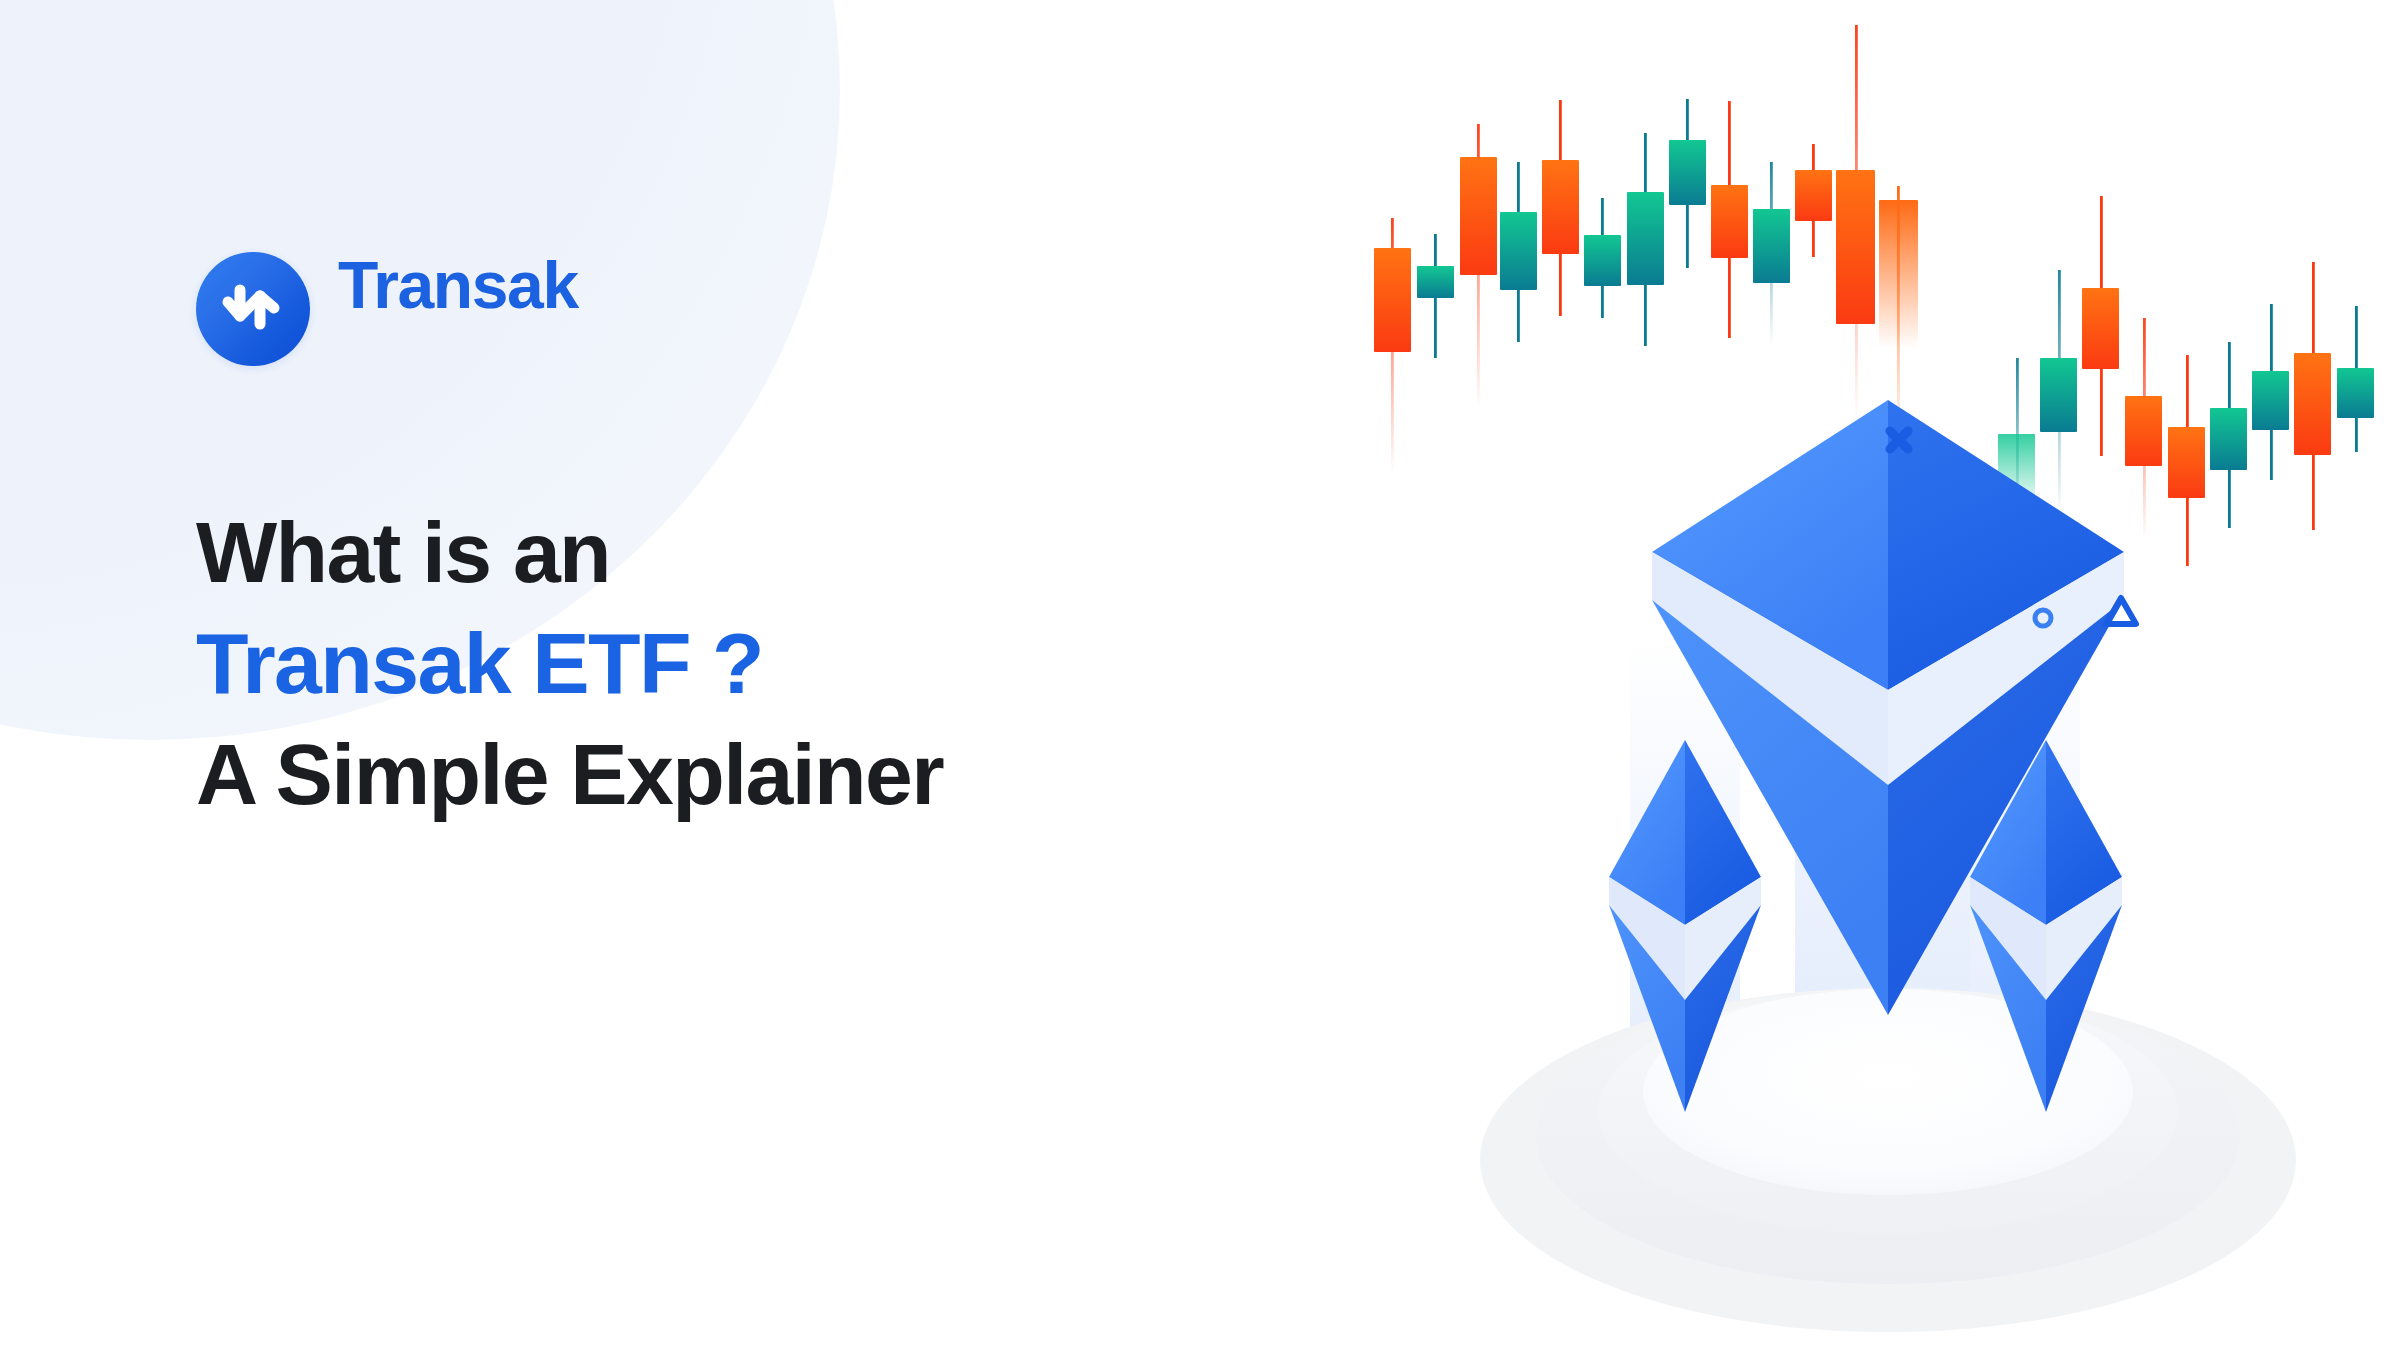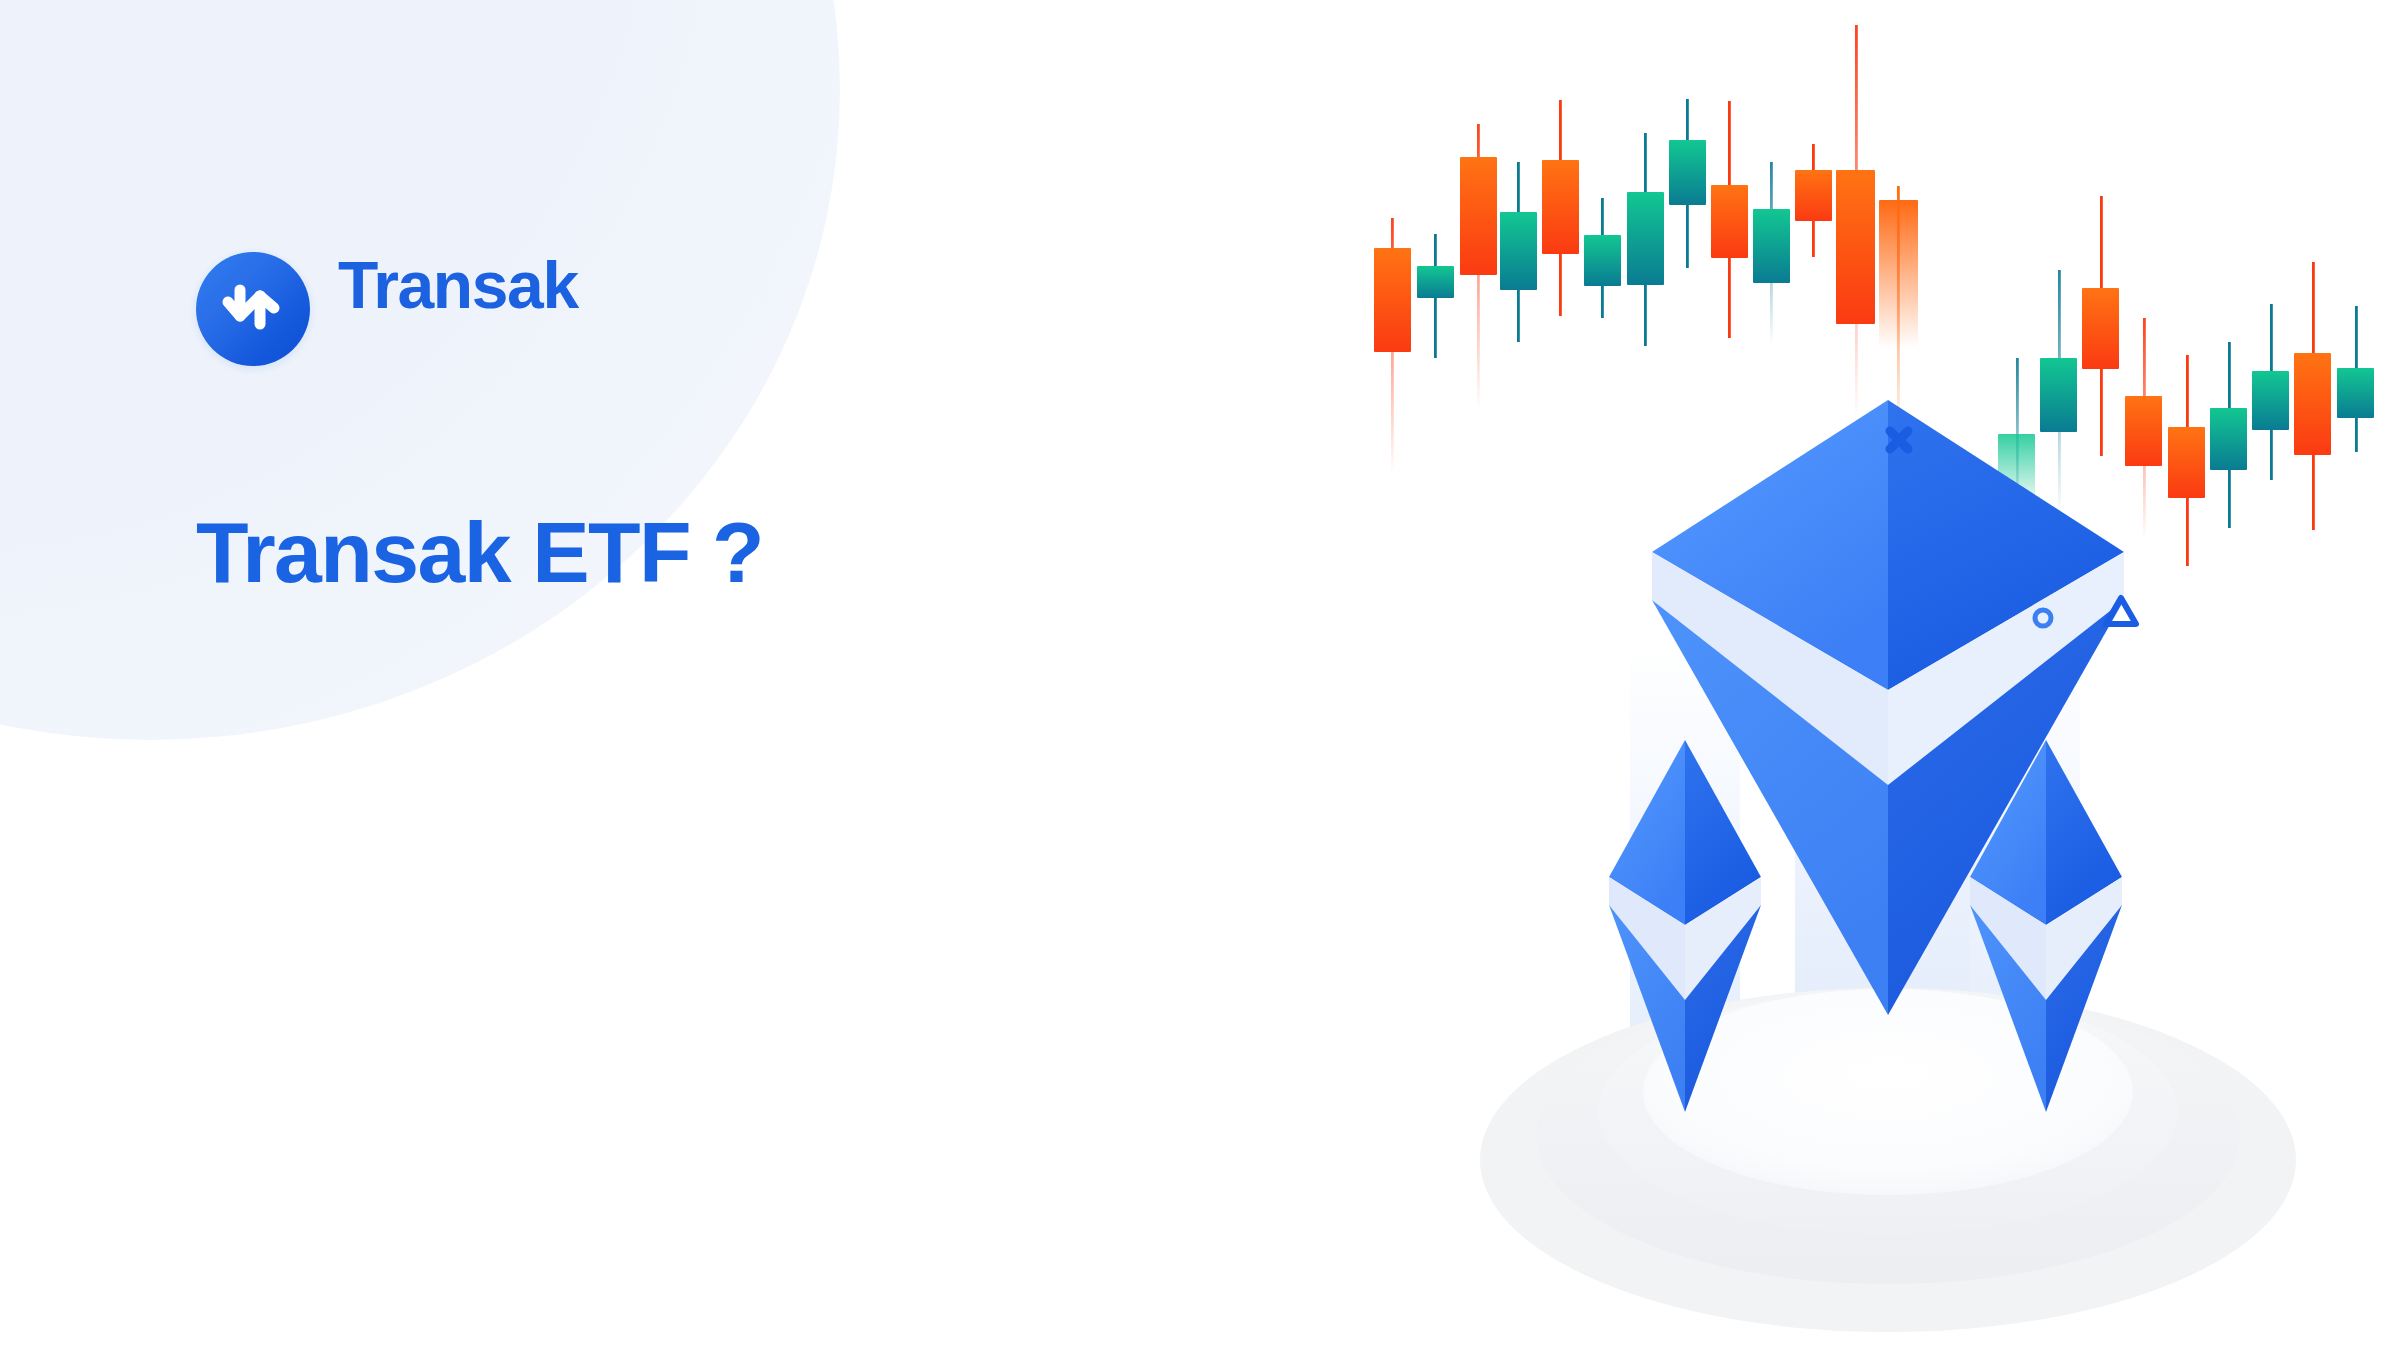--- a/index.html
+++ b/index.html
@@ -109,21 +109,23 @@
           <path d="M8 20 L20 34 L20 8" stroke="#ffffff" stroke-width="11" stroke-linecap="round" stroke-linejoin="round" fill="none"></path>
           <path d="M20 34 L40 14" stroke="#ffffff" stroke-width="11" stroke-linecap="round" stroke-linejoin="round" fill="none"></path>
           <path d="M40 14 L40 42" stroke="#ffffff" stroke-width="11" stroke-linecap="round" stroke-linejoin="round" fill="none"></path>
           <path d="M40 14 L54 26" stroke="#ffffff" stroke-width="11" stroke-linecap="round" stroke-linejoin="round" fill="none"></path>
         </svg>
       </span>
       <span class="brand-word">Transak</span>
     </div>
 
     <div class="headline">
+      <div class="hl-line">What is an</div>
       <div class="hl-line accent">Transak ETF ?</div>
+      <div class="hl-line">A Simple Explainer</div>
     </div>
 
   </div>
 
   <div class="illus">
     <svg width="1070" height="1350" viewBox="0 0 1070 1350" xmlns="http://www.w3.org/2000/svg">
       <defs>
         <linearGradient id="gBull" x1="0" y1="0" x2="0" y2="1">
           <stop offset="0%" stop-color="#12c792"></stop>
           <stop offset="100%" stop-color="#0a7b92"></stop>

